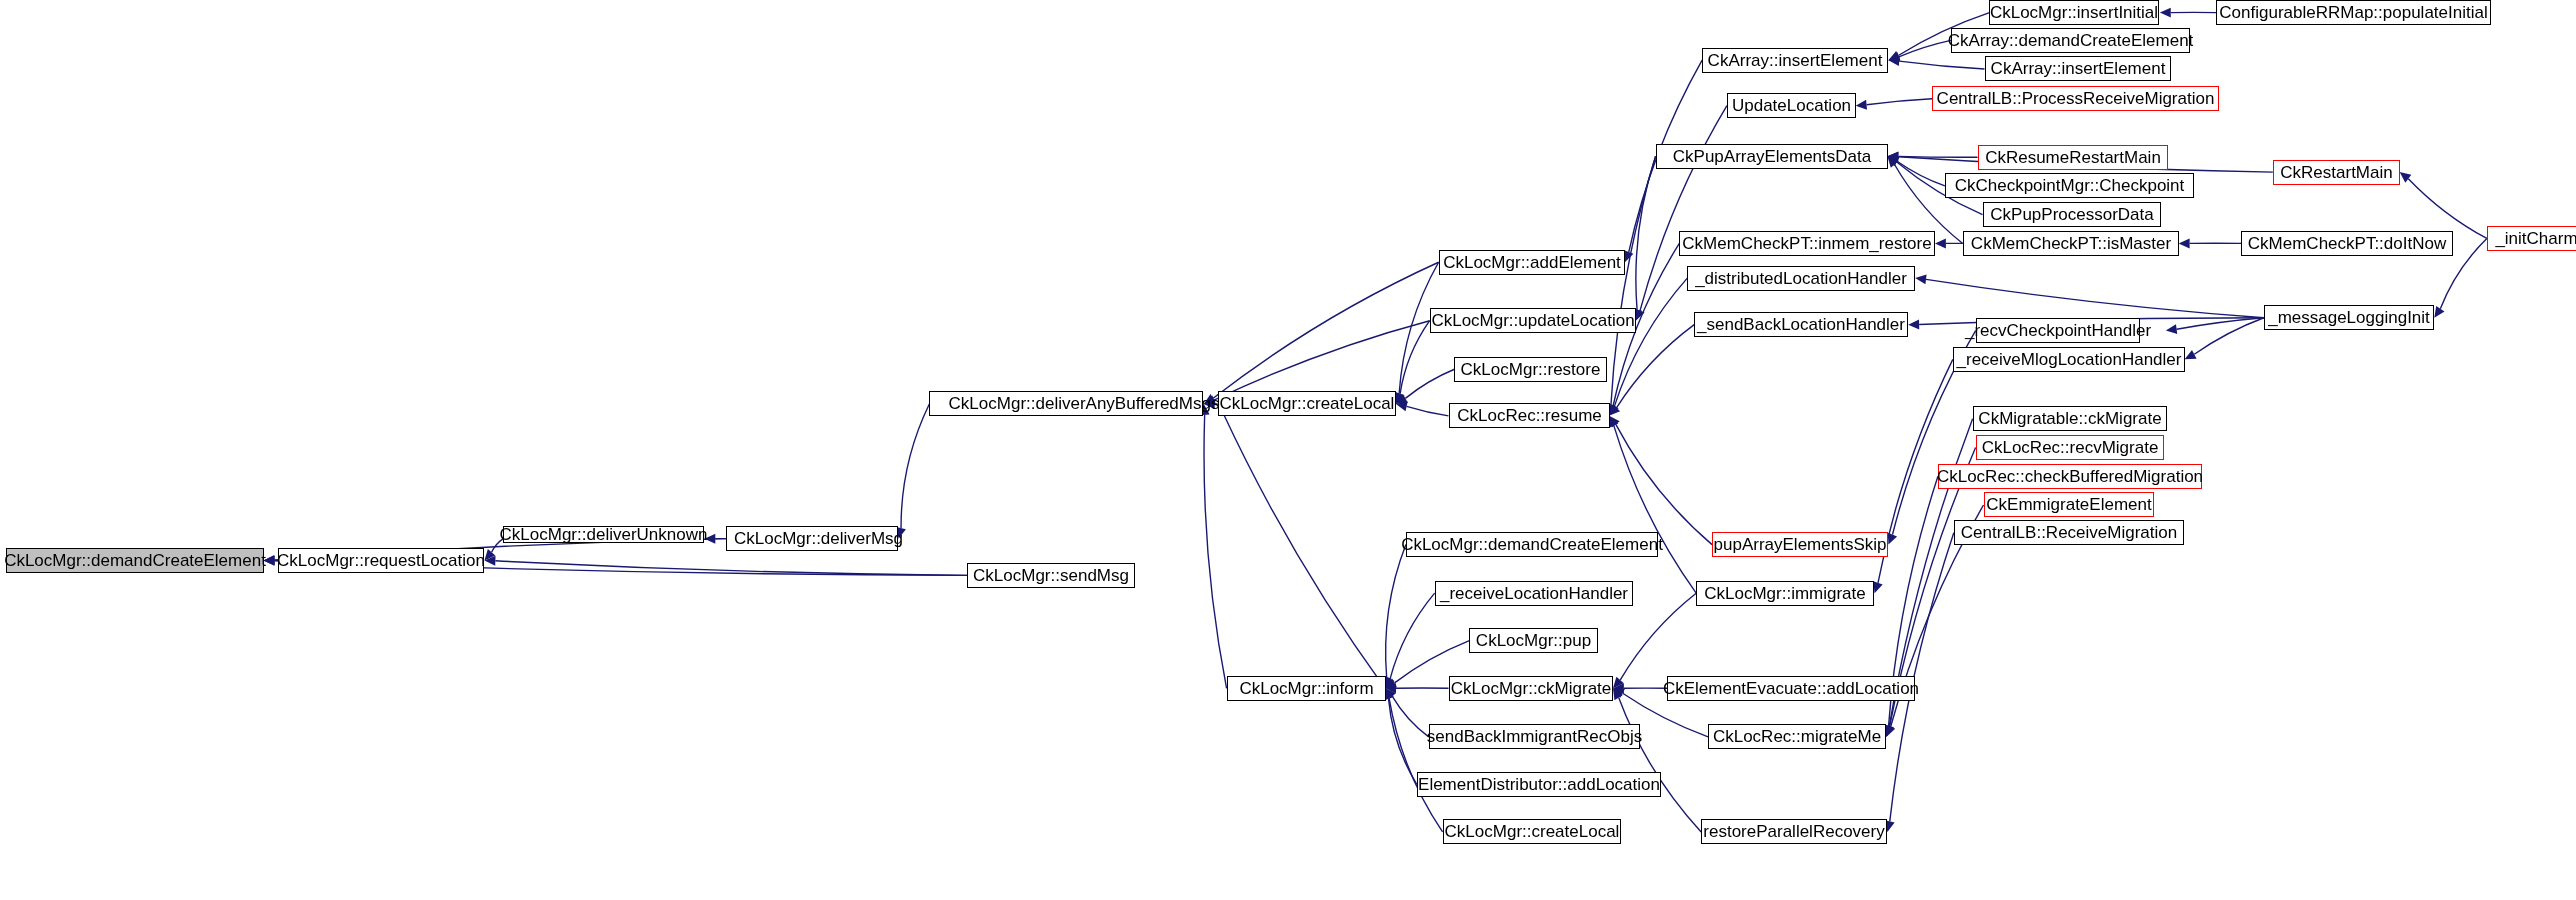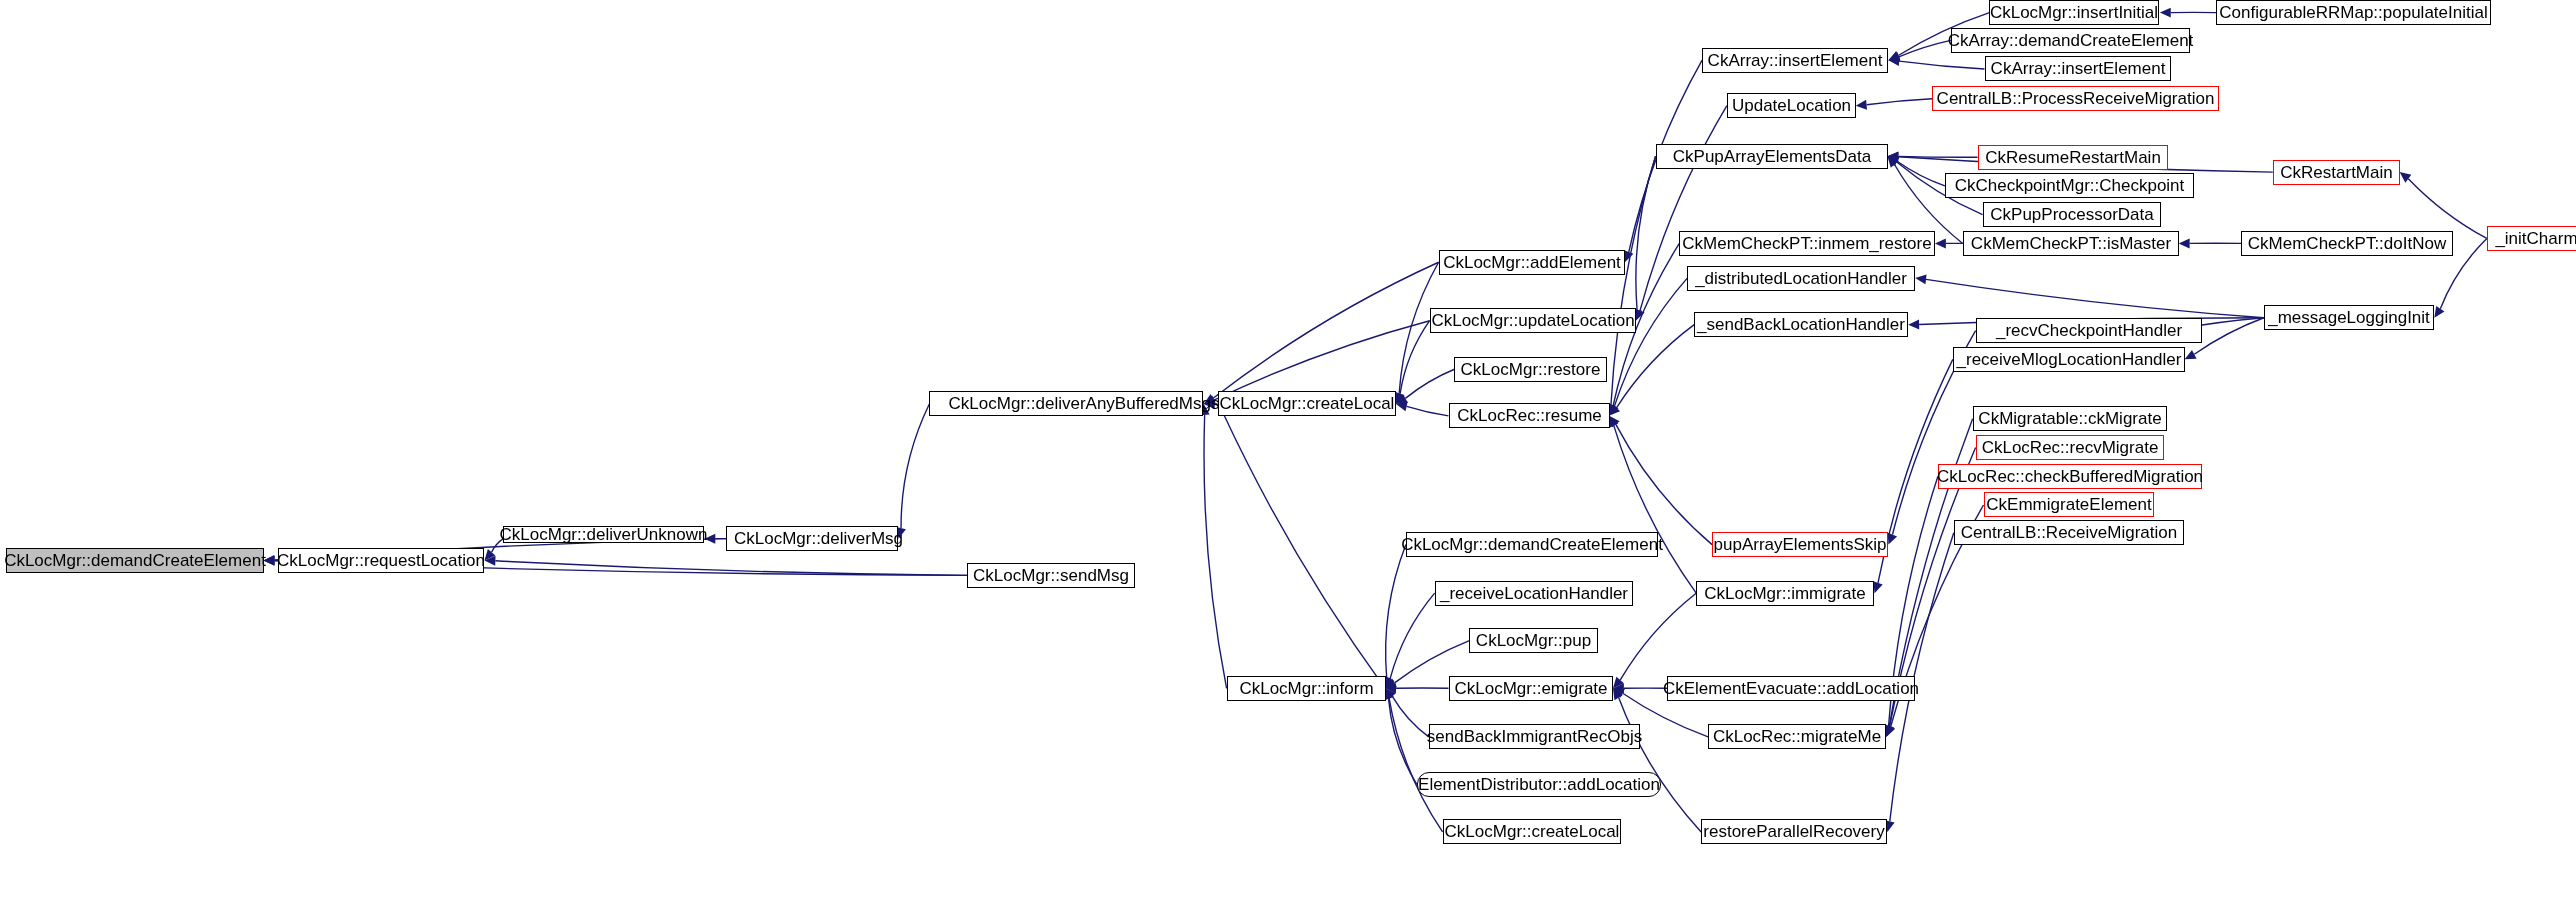--- a/index.html
+++ b/index.html
@@ -218,26 +218,26 @@
       <div class="node" style="left: 1435px; top: 581px; width: 198px; height: 25px;">
         <span class="node-label">_receiveLocationHandler</span>
       </div>
       <div class="node" style="left: 1469px; top: 628px; width: 129px; height: 25px;">
         <span class="node-label">CkLocMgr::pup</span>
       </div>
       <div class="node" style="left: 1227px; top: 676px; width: 159px; height: 25px;">
         <span class="node-label">CkLocMgr::inform</span>
       </div>
       <div class="node" style="left: 1449px; top: 676px; width: 164px; height: 25px;">
-        <span class="node-label">CkLocMgr::emigrate</span>
+        <span class="node-label">CkLocMgr::ckMigrate</span>
       </div>
       <div class="node" style="left: 1429px; top: 724px; width: 211px; height: 25px;">
         <span class="node-label">sendBackImmigrantRecObjs</span>
       </div>
-      <div class="node" style="left: 1417px; top: 772px; width: 244px; height: 25px; border-radius: 12px;">
+      <div class="node" style="left: 1417px; top: 772px; width: 244px; height: 25px;">
         <span class="node-label">ElementDistributor::addLocation</span>
       </div>
       <div class="node" style="left: 1443px; top: 819px; width: 178px; height: 25px;">
         <span class="node-label">CkLocMgr::createLocal</span>
       </div>
       <div class="node" style="left: 1702px; top: 48px; width: 186px; height: 25px;">
         <span class="node-label">CkArray::insertElement</span>
       </div>
       <div class="node" style="left: 1727px; top: 93px; width: 129px; height: 25px;">
         <span class="node-label">UpdateLocation</span>
@@ -286,21 +286,21 @@
       </div>
       <div class="node" style="left: 1945px; top: 173px; width: 249px; height: 25px;">
         <span class="node-label">CkCheckpointMgr::Checkpoint</span>
       </div>
       <div class="node" style="left: 1983px; top: 202px; width: 178px; height: 25px;">
         <span class="node-label">CkPupProcessorData</span>
       </div>
       <div class="node" style="left: 1963px; top: 231px; width: 216px; height: 25px;">
         <span class="node-label">CkMemCheckPT::isMaster</span>
       </div>
-      <div class="node" style="left: 1976px; top: 318px; width: 226px; height: 25px;">
+      <div class="node" style="left: 1976px; top: 318px; width: 164px; height: 25px;">
         <span class="node-label">_recvCheckpointHandler</span>
       </div>
       <div class="node" style="left: 1953px; top: 347px; width: 232px; height: 25px;">
         <span class="node-label">_receiveMlogLocationHandler</span>
       </div>
       <div class="node" style="left: 1973px; top: 406px; width: 194px; height: 25px;">
         <span class="node-label">CkMigratable::ckMigrate</span>
       </div>
       <div class="node red" style="left: 1976px; top: 435px; width: 188px; height: 25px;">
         <span class="node-label">CkLocRec::recvMigrate</span>

